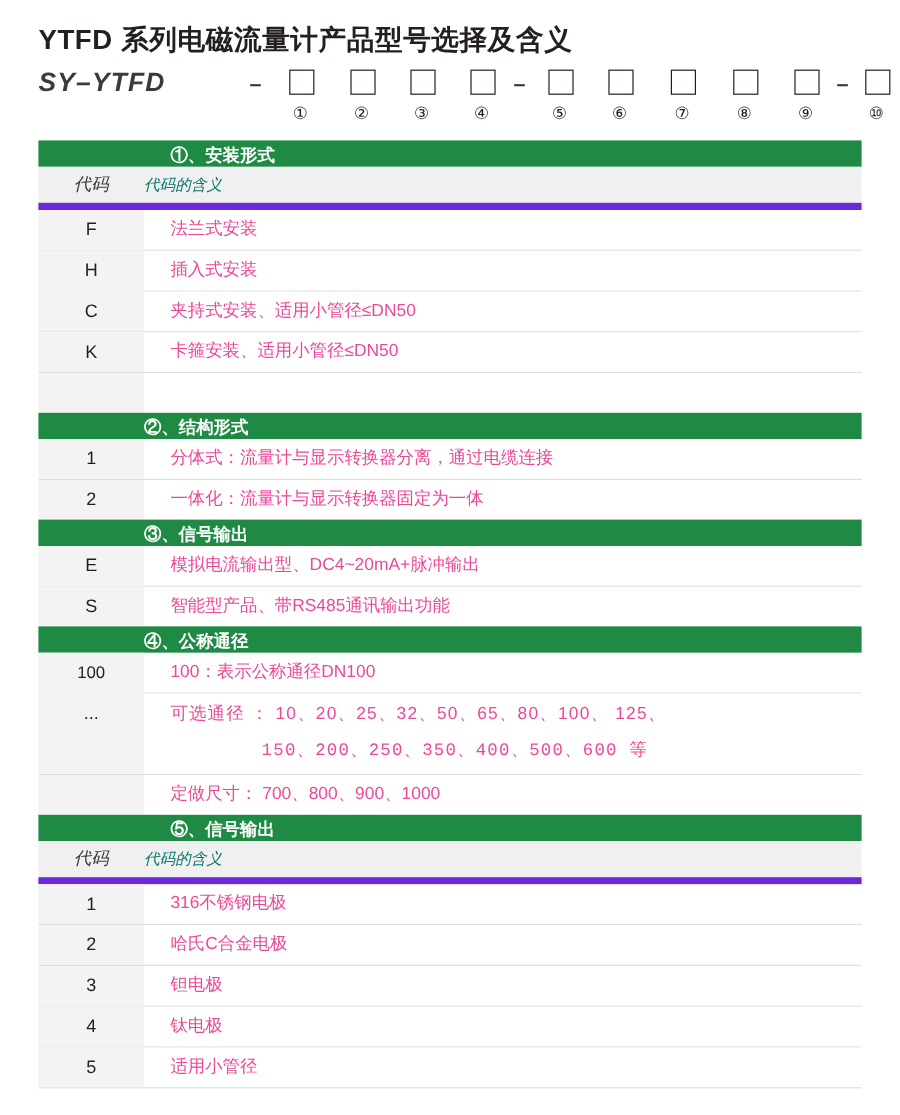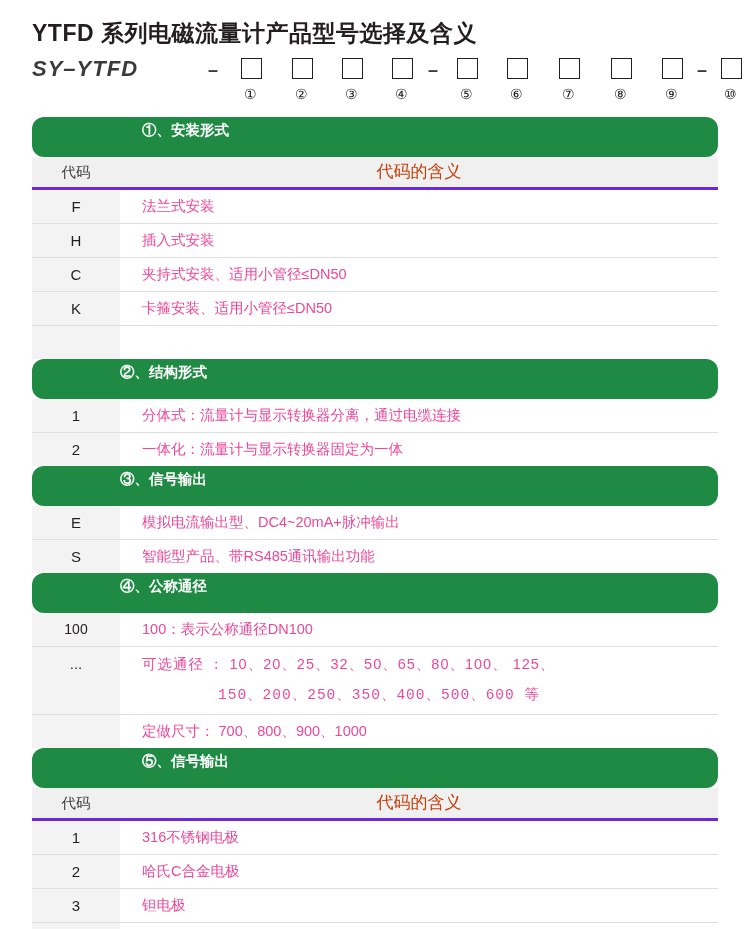--- a/index.html
+++ b/index.html
@@ -77,63 +77,63 @@
   
   .table {
     position: absolute;
     left: 32px;
     top: 117px;
     width: 686px;
   }
 
   .band {
     background: #1f8a44;
-    height: 40px;
+    height: 22px;
     position: relative;
-    border-radius: 12px;
   }
   .band .band-label {
     position: absolute;
     left: 88px;
     top: 0;
     line-height: 26px;
     color: #ffffff;
     font-size: 14.5px;
     font-weight: bold;
     white-space: nowrap;
   }
   .band.indent .band-label {
     left: 110px;
   }
 
   .hdr {
     height: 30px;
     background: #f0f0f0;
-    border-bottom: 3px solid #6d28d9;
+    border-bottom: 6px solid #6d28d9;
     position: relative;
+    font-style: italic;
   }
   .hdr .hdr-code {
     position: absolute;
     left: 0;
     width: 88px;
     top: 0;
     line-height: 30px;
     text-align: center;
     font-size: 14.5px;
     color: #3a3a3a;
   }
   .hdr .hdr-mean {
     position: absolute;
     left: 88px;
     right: 0;
     top: 0;
     line-height: 30px;
-    text-align: center;
-    font-size: 17px;
-    color: #c2410c;
+    text-align: left;
+    font-size: 13px;
+    color: #0f766e;
   }
 
   .row {
     position: relative;
     min-height: 33px;
     border-bottom: 1px solid #dedede;
     background: #ffffff;
   }
   .row.nb { border-bottom: none; }
   .row .cell-code {

